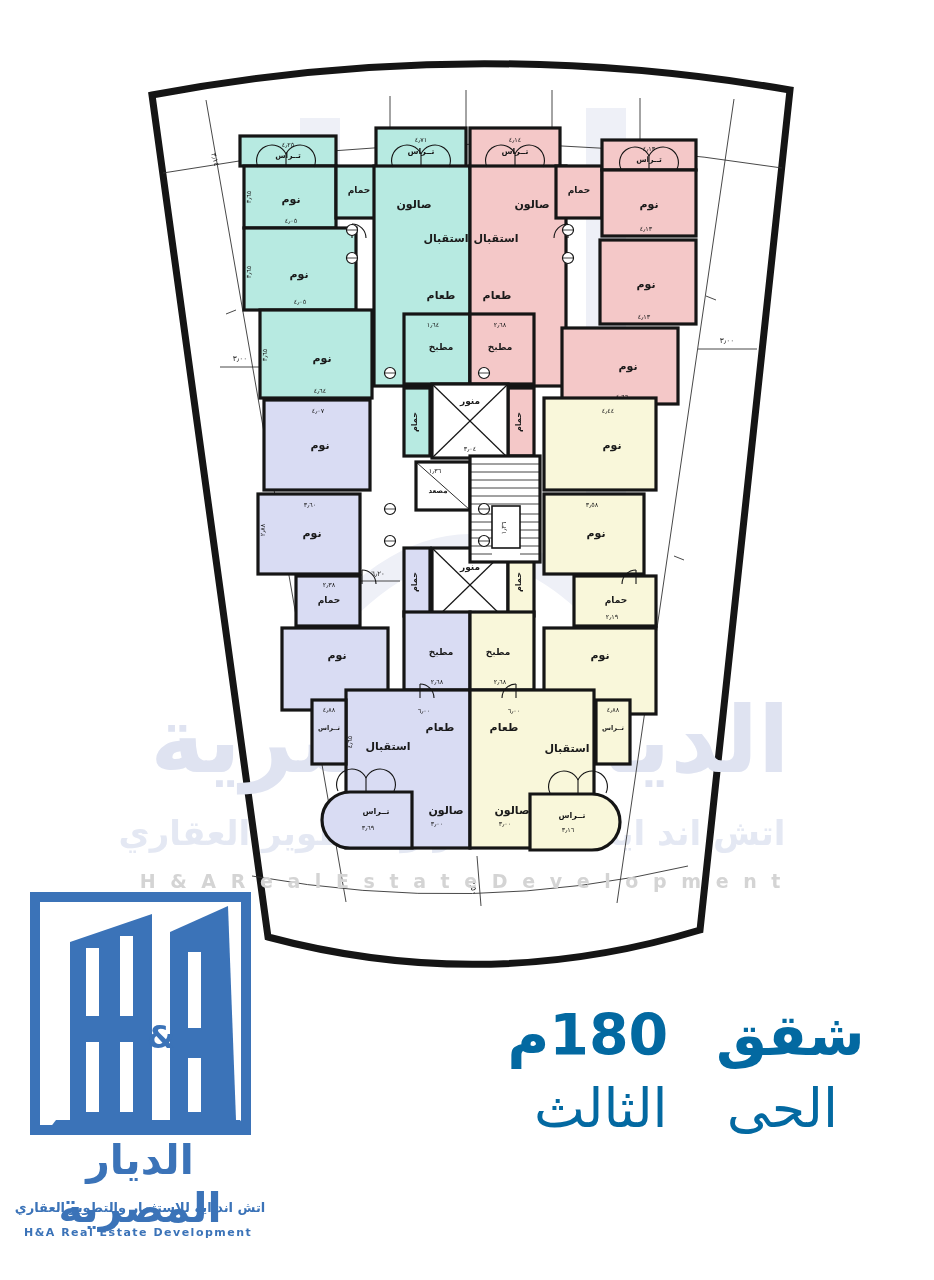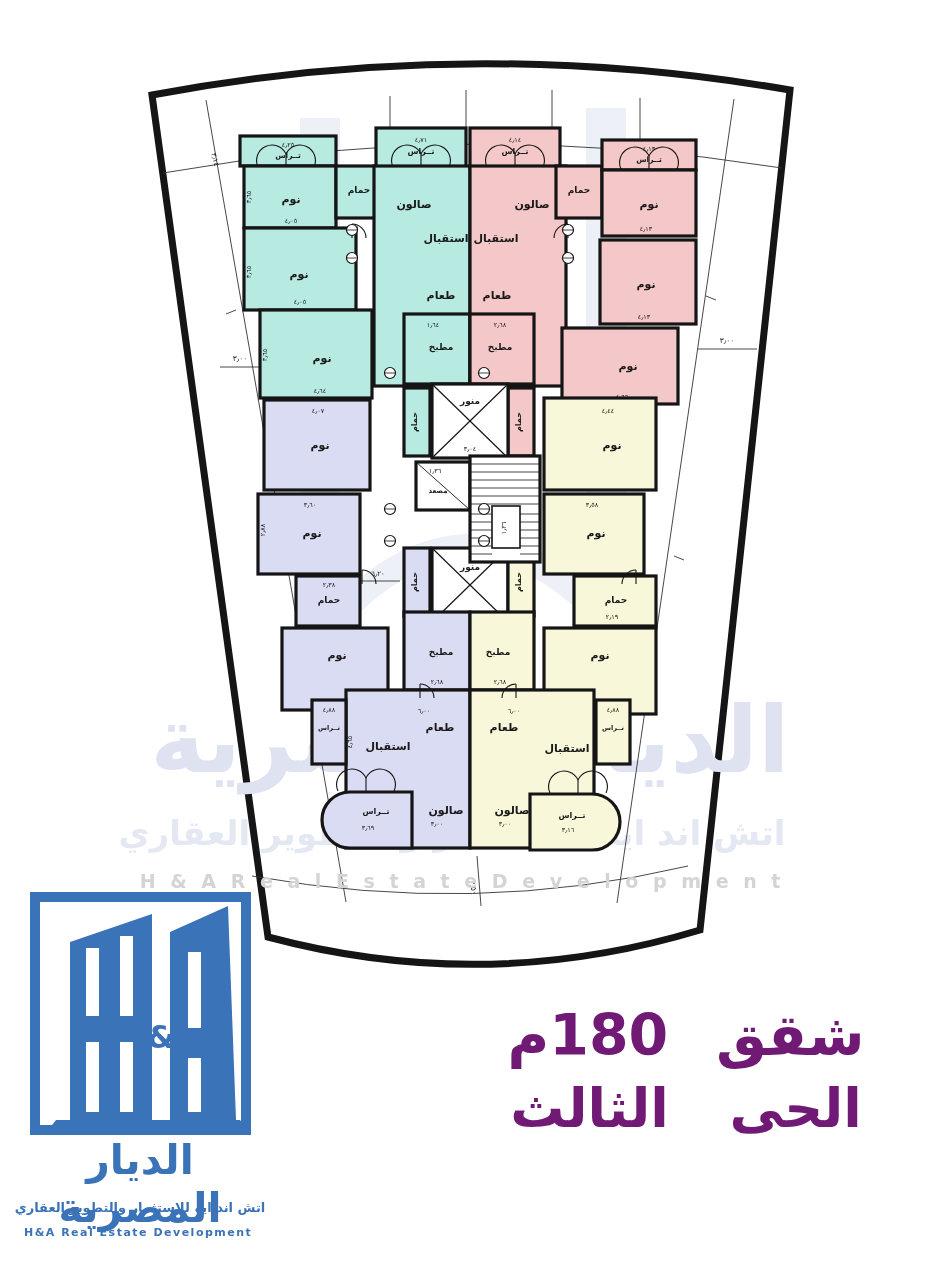--- a/index.html
+++ b/index.html
@@ -4,23 +4,23 @@
 <style>
   html,body{margin:0;padding:0;}
   body{
     width:934px;height:1280px;position:relative;overflow:hidden;
     background:#ffffff;font-family:"DejaVu Sans",sans-serif;
   }
   .abs{position:absolute;}
   svg text{font-family:"DejaVu Sans",sans-serif;}
   .room-label{font-weight:bold;fill:#1a1a1a;}
   .dim-label{fill:#1a1a1a;}
-  #title-block{left:452px;top:1004px;width:468px;text-align:center;direction:rtl;color:#701a75;}
+  #title-block{left:452px;top:1004px;width:468px;text-align:center;direction:rtl;color:#0369a1;}
   #title-line1{font-size:57px;font-weight:bold;word-spacing:28px;line-height:1.1;}
-  #title-line2{font-size:54px;font-weight:bold;word-spacing:42px;margin-top:12px;line-height:1.1;}
+  #title-line2{font-size:54px;font-weight:normal;word-spacing:42px;margin-top:12px;line-height:1.1;}
   #logo-company-ar{left:24px;top:1136px;width:232px;text-align:center;font-size:41px;font-weight:bold;color:#3b73b8;direction:rtl;}
   #logo-tagline-ar{left:14px;top:1200px;width:252px;text-align:center;font-size:13px;font-weight:bold;color:#3b73b8;direction:rtl;}
   #logo-company-en{left:24px;top:1226px;width:232px;text-align:left;font-size:11px;font-weight:bold;color:#3b73b8;letter-spacing:1.5px;}
 </style>
 </head>
 <body>
 
 <svg id="plan-svg" class="abs" style="left:0;top:0" width="934" height="985" viewBox="0 0 934 985">
 
   <path d="M152,95 Q470,35 790,90 L700,930 Q485,995 268,937 Z" fill="#ffffff" stroke="#151515" stroke-width="7"></path>

